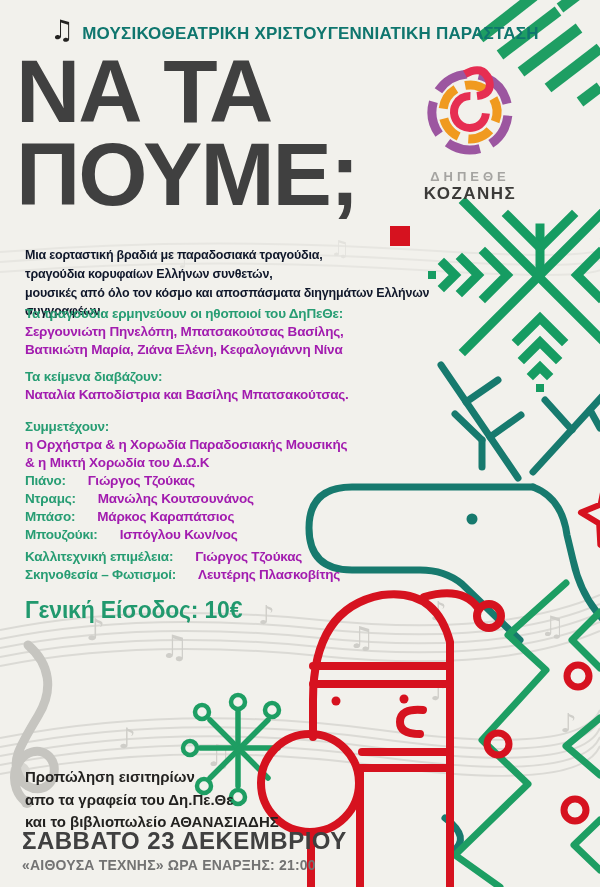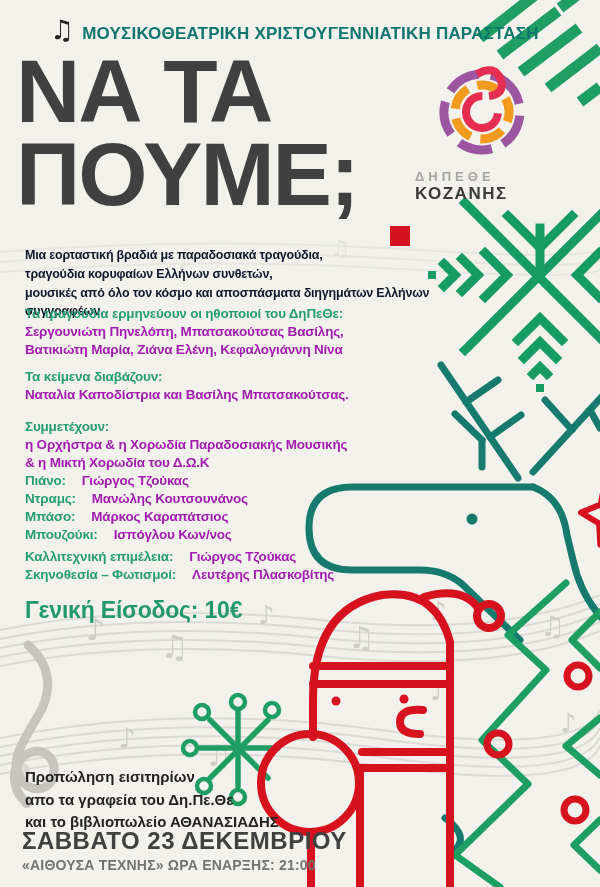--- a/index.html
+++ b/index.html
@@ -9,31 +9,31 @@
   .deco{position:absolute;left:0;top:0;z-index:0;pointer-events:none;}
   .txt{z-index:2;}
 
   .header-row{left:50px;top:16px;display:flex;gap:8px;align-items:flex-start;}
   .header-note{font-size:27px;line-height:1;color:#232220;font-family:"DejaVu Sans",sans-serif;}
   .header-text{font-size:17px;font-weight:bold;color:#0f766e;letter-spacing:.2px;padding-top:8px;}
 
   .title{left:16px;top:50px;font-size:89px;font-weight:bold;color:#404040;
          line-height:.93;letter-spacing:-2px;}
 
-  .logo{left:415px;top:66px;width:134px;text-align:left;}
+  .logo{left:403px;top:66px;width:134px;text-align:center;}
   .logo-org{margin-top:3px;font-size:13px;letter-spacing:4px;color:#a5a4a1;font-weight:bold;}
   .logo-city{font-size:17px;letter-spacing:1.5px;color:#3c3b39;font-weight:bold;}
 
   .intro{left:25px;top:246px;width:436px;font-size:12.5px;font-weight:bold;
          line-height:1.5;color:#0f172a;letter-spacing:-.2px;}
 
   .block{left:25px;line-height:1.34;font-size:13.5px;font-weight:bold;letter-spacing:-.2px;}
   .g{color:#279d73;}
   .b{color:#a21caf;}
-  .row .b{margin-left:16px;}
+  .row .b{margin-left:22px;}
 
   .ticket{left:25px;top:597px;font-size:23px;font-weight:bold;color:#21996e;letter-spacing:-.2px;text-align:right;}
 
   .presale{left:25px;top:766px;font-size:15px;font-weight:bold;color:#232220;line-height:1.5;}
 
   .event-date{left:22px;top:827px;font-size:24px;font-weight:bold;color:#404040;letter-spacing:.5px;}
   .venue{left:22px;top:857px;font-size:14px;font-weight:bold;color:#737373;letter-spacing:.2px;}
 </style>
 </head>
 <body>

